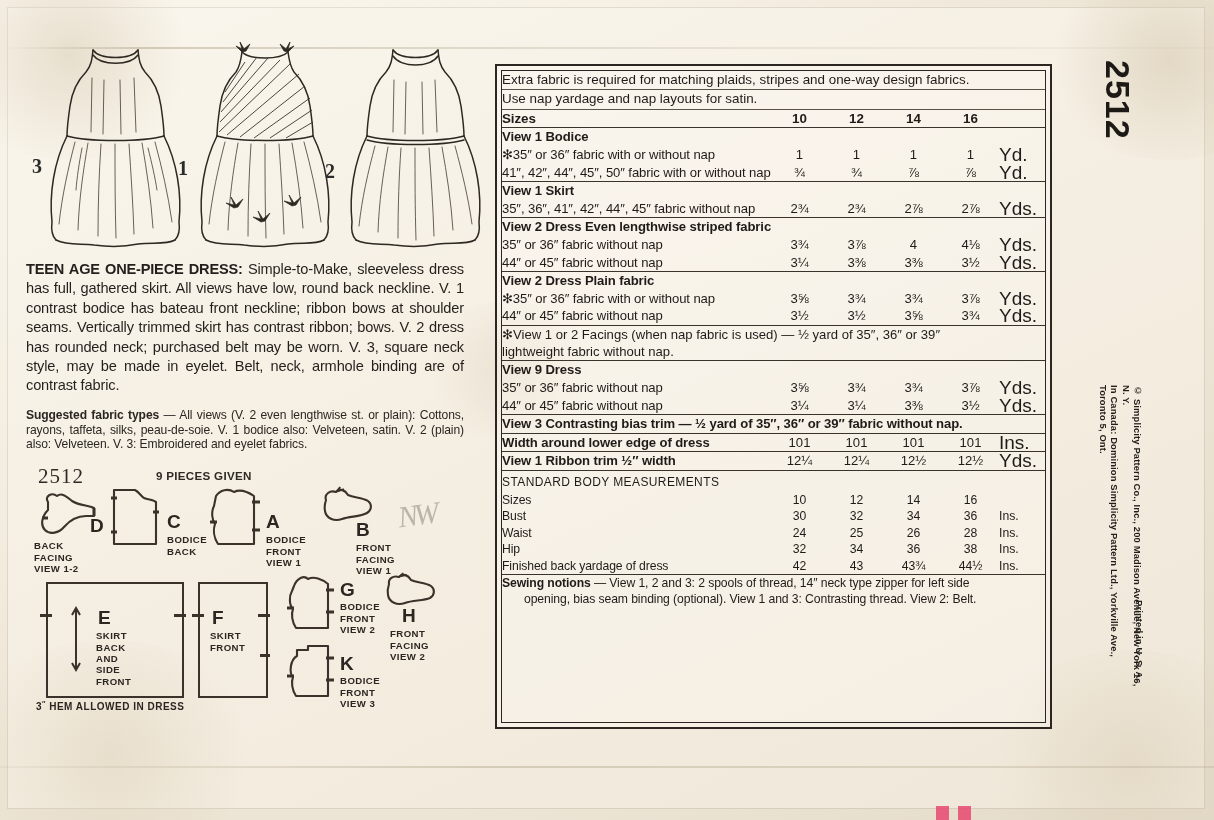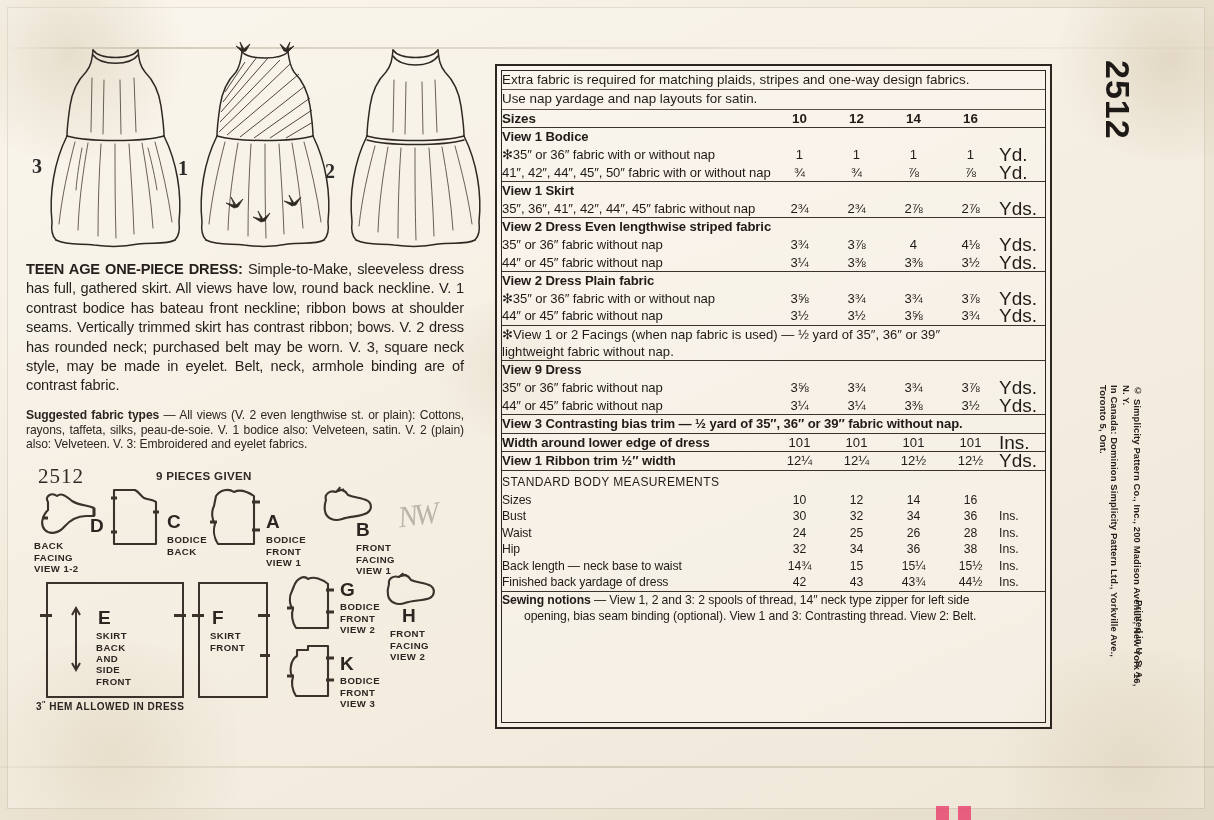--- a/index.html
+++ b/index.html
@@ -591,28 +591,20 @@
       </tr>
       <tr class="bodymeas">
         <td class="lbl">Hip</td>
         <td class="num">32</td>
         <td class="num">34</td>
         <td class="num">36</td>
         <td class="num">38</td>
         <td class="unit">Ins.</td>
       </tr>
       <tr class="bodymeas">
-        <td class="lbl">Back length — neck base to waist</td>
-        <td class="num">14¾</td>
-        <td class="num">15</td>
-        <td class="num">15¼</td>
-        <td class="num">15½</td>
-        <td class="unit">Ins.</td>
-      </tr>
-      <tr class="bodymeas">
         <td class="lbl">Finished back yardage of dress</td>
         <td class="num">42</td>
         <td class="num">43</td>
         <td class="num">43¾</td>
         <td class="num">44½</td>
         <td class="unit">Ins.</td>
       </tr>
 
       <tr class="rowline">
         <td class="notions" colspan="6">

